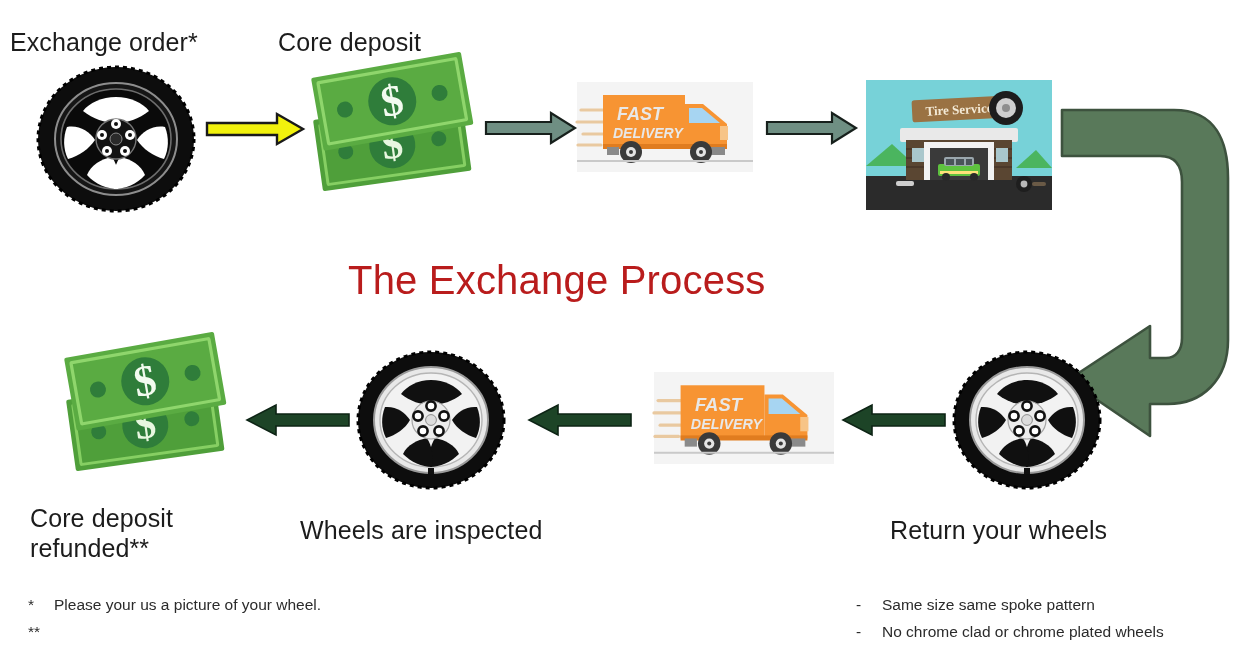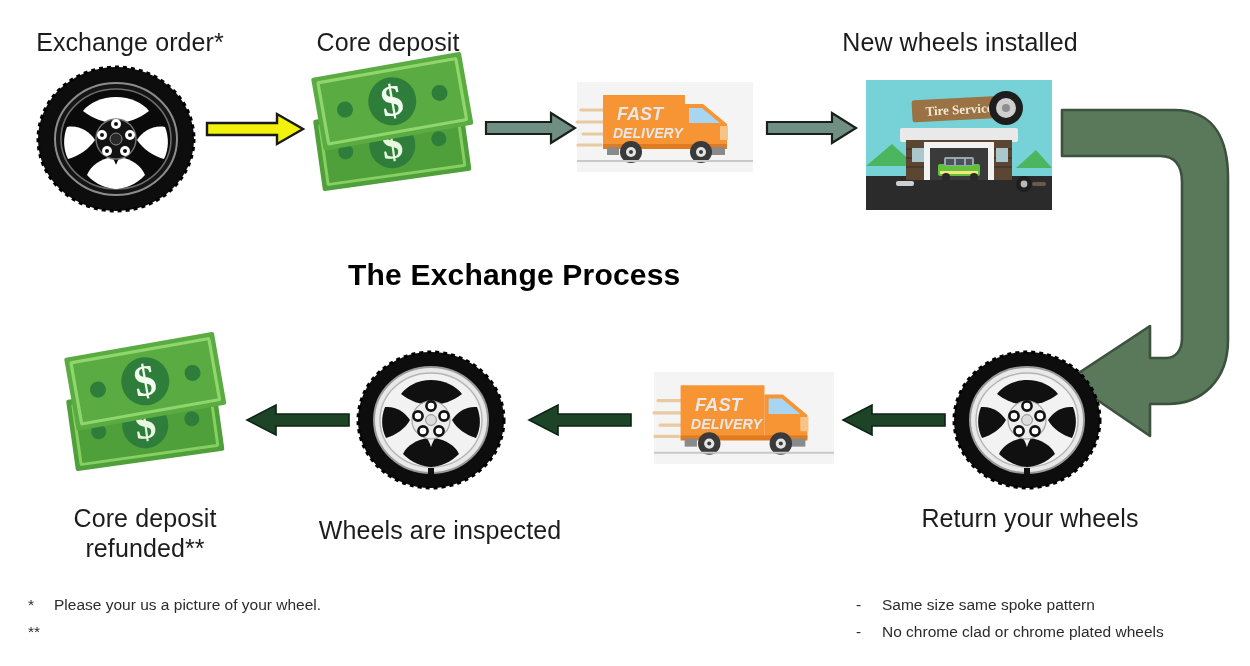--- a/index.html
+++ b/index.html
@@ -1,36 +1,35 @@
 <!DOCTYPE html>
 <html><head>
 <meta charset="utf-8">
 <style>
   html,body{margin:0;padding:0;background:#ffffff;}
   body{width:1250px;height:666px;position:relative;overflow:hidden;
        font-family:"Liberation Sans","DejaVu Sans",sans-serif;color:#1a1a1a;}
   .stage{position:absolute;inset:0;}
   .node{position:absolute;}
-  .label{position:absolute;text-align:center;font-size:25px;line-height:1.18;
+  .label{position:absolute;font-size:25px;line-height:1.18;
          color:#1c1c1c;letter-spacing:.1px;white-space:pre-line;}
-  .title{position:absolute;font-weight:bold;color:#000000;font-size:30px;
+  .title{position:absolute;font-weight:normal;color:#b91c1c;font-size:40px;
          letter-spacing:.2px;white-space:nowrap;}
   .foot{position:absolute;font-size:15.5px;color:#2b2b2b;line-height:1.72;}
   .foot .frow{display:flex;}
   .foot .mk{display:inline-block;width:26px;flex:0 0 26px;}
   svg{display:block;overflow:visible;}
 </style>
 </head>
 <body>
 
 <div class="stage">
 
   <div class="label" style="left:10px;top:28px;width:240px;">Exchange order*</div>
   <div class="label" style="left:278px;top:28px;width:220px;">Core deposit</div>
-  <div class="label" style="left:800px;top:28px;width:320px;">New wheels installed</div>
 
   <div class="node" style="left:35px;top:65px;">
     <svg width="162" height="148" viewBox="0 0 162 148">
       <ellipse cx="81" cy="74" rx="78" ry="72" fill="#0d0d0d"></ellipse>
       <ellipse cx="81" cy="74" rx="78" ry="72" fill="none" stroke="#000" stroke-width="3" stroke-dasharray="4 4"></ellipse>
       <ellipse cx="81" cy="74" rx="61" ry="56" fill="#151515" stroke="#8d8d8d" stroke-width="2"></ellipse>
       <ellipse cx="81" cy="74" rx="55" ry="50" fill="#0a0a0a" stroke="#6d6d6d" stroke-width="1.6"></ellipse>
       <g fill="#ffffff">
         <path d="M81 32 C95 32 108 38 114 46 C104 54 92 58 81 58 C70 58 58 54 48 46 C54 38 67 32 81 32 Z"></path>
         <path d="M130 62 C134 72 134 84 129 94 C118 91 108 84 102 75 C108 66 118 60 130 62 Z"></path>
@@ -307,21 +306,21 @@
         <circle cx="62" cy="66" r="4.6"></circle>
       </g>
       <circle cx="75" cy="70" r="5.4" fill="#dcdcdc" stroke="#8e8e8e" stroke-width="1"></circle>
       <rect x="72" y="118" width="6" height="6" fill="#101010"></rect>
     </svg>
   </div>
 
   <div class="label" style="left:30px;top:504px;width:230px;">Core deposit
 refunded**</div>
   <div class="label" style="left:300px;top:504px;width:280px;margin-top:12px;">Wheels are inspected</div>
-  <div class="label" style="left:890px;top:504px;width:280px;">Return your wheels</div>
+  <div class="label" style="left:890px;top:516px;width:280px;">Return your wheels</div>
 
   <div class="foot" style="left:28px;top:592px;">
     <div class="frow">
       <span class="mk">*</span>
       <span>Please your us a picture of your wheel.</span>
     </div>
     <div class="frow">
       <span class="mk">**</span>
     </div>
   </div>

